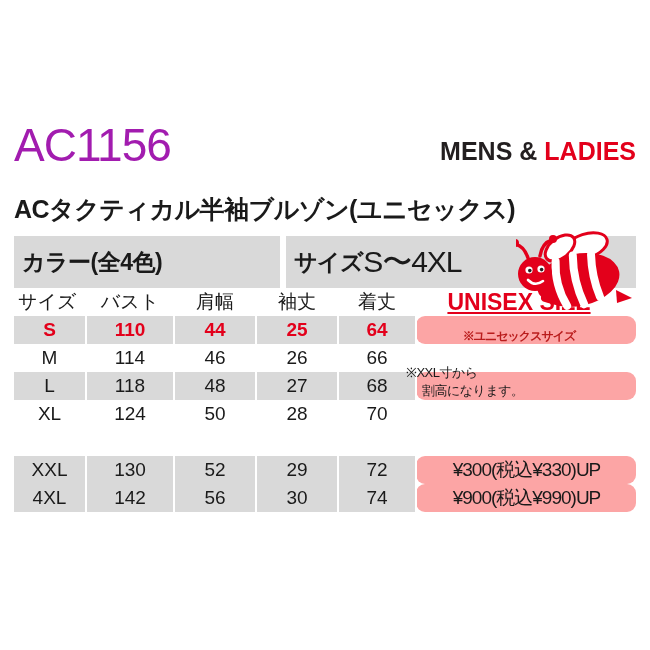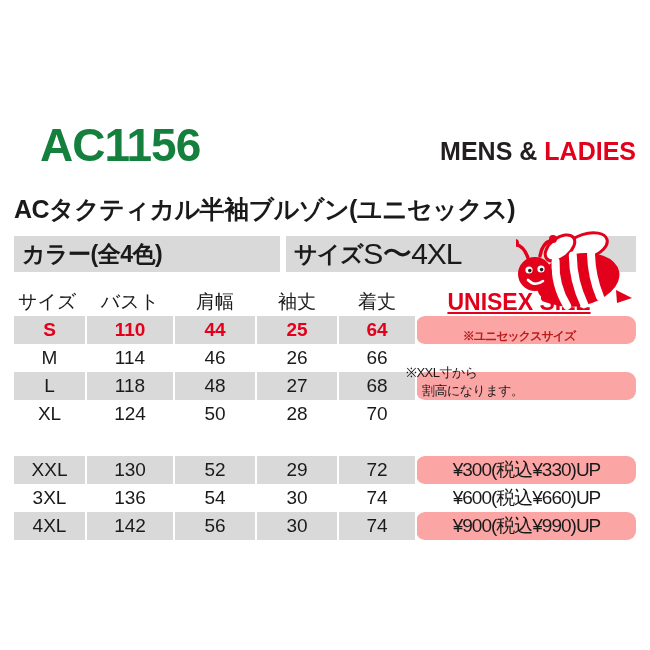--- a/index.html
+++ b/index.html
@@ -27,26 +27,25 @@
     position: absolute;
     left: 14px;
     top: 122px;
     width: 622px;
     display: flex;
     align-items: flex-end;
     justify-content: space-between;
   }
   .product-code {
     font-size: 46px;
-    font-weight: bold;
+    font-weight: normal;
     letter-spacing: -1px;
     line-height: 1;
-    color: #15803d;
+    color: #a21caf;
     font-family: "Liberation Sans", sans-serif;
-    margin-left: 26px;
   }
   .gender-line {
     font-size: 25px;
     font-weight: bold;
     line-height: 1;
     padding-bottom: 4px;
     letter-spacing: 0px;
   }
   .gender-mens { color: #231f20; }
   .gender-amp { color: #231f20; }
@@ -63,21 +62,21 @@
     letter-spacing: -0.5px;
     white-space: nowrap;
   }
 
   
   .cs-bar {
     position: absolute;
     left: 14px;
     top: 236px;
     width: 622px;
-    height: 36px;
+    height: 52px;
     display: flex;
   }
   .cs-cell {
     background: #d9d9d9;
     display: flex;
     align-items: center;
     padding-left: 8px;
     font-weight: bold;
     box-sizing: border-box;
   }
@@ -273,28 +272,20 @@
         </tr>
 
         <tr class="shade">
           <td class="data">XXL</td>
           <td class="data">130</td>
           <td class="data">52</td>
           <td class="data">29</td>
           <td class="data">72</td>
           <td class="note-cell">¥300(税込¥330)UP</td>
         </tr>
-        <tr class="plain">
-          <td class="data">3XL</td>
-          <td class="data">136</td>
-          <td class="data">54</td>
-          <td class="data">30</td>
-          <td class="data">74</td>
-          <td class="note-cell">¥600(税込¥660)UP</td>
-        </tr>
         <tr class="shade">
           <td class="data">4XL</td>
           <td class="data">142</td>
           <td class="data">56</td>
           <td class="data">30</td>
           <td class="data">74</td>
           <td class="note-cell">¥900(税込¥990)UP</td>
         </tr>
       </tbody>
     </table>

